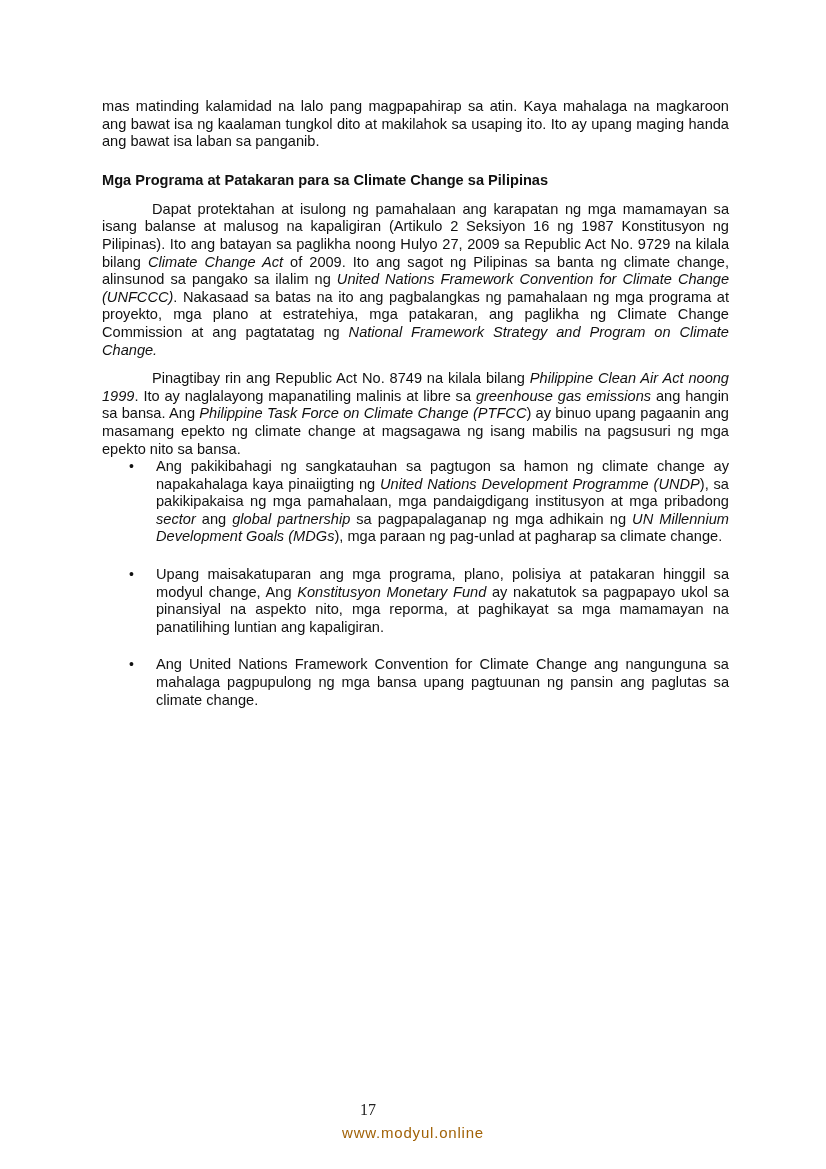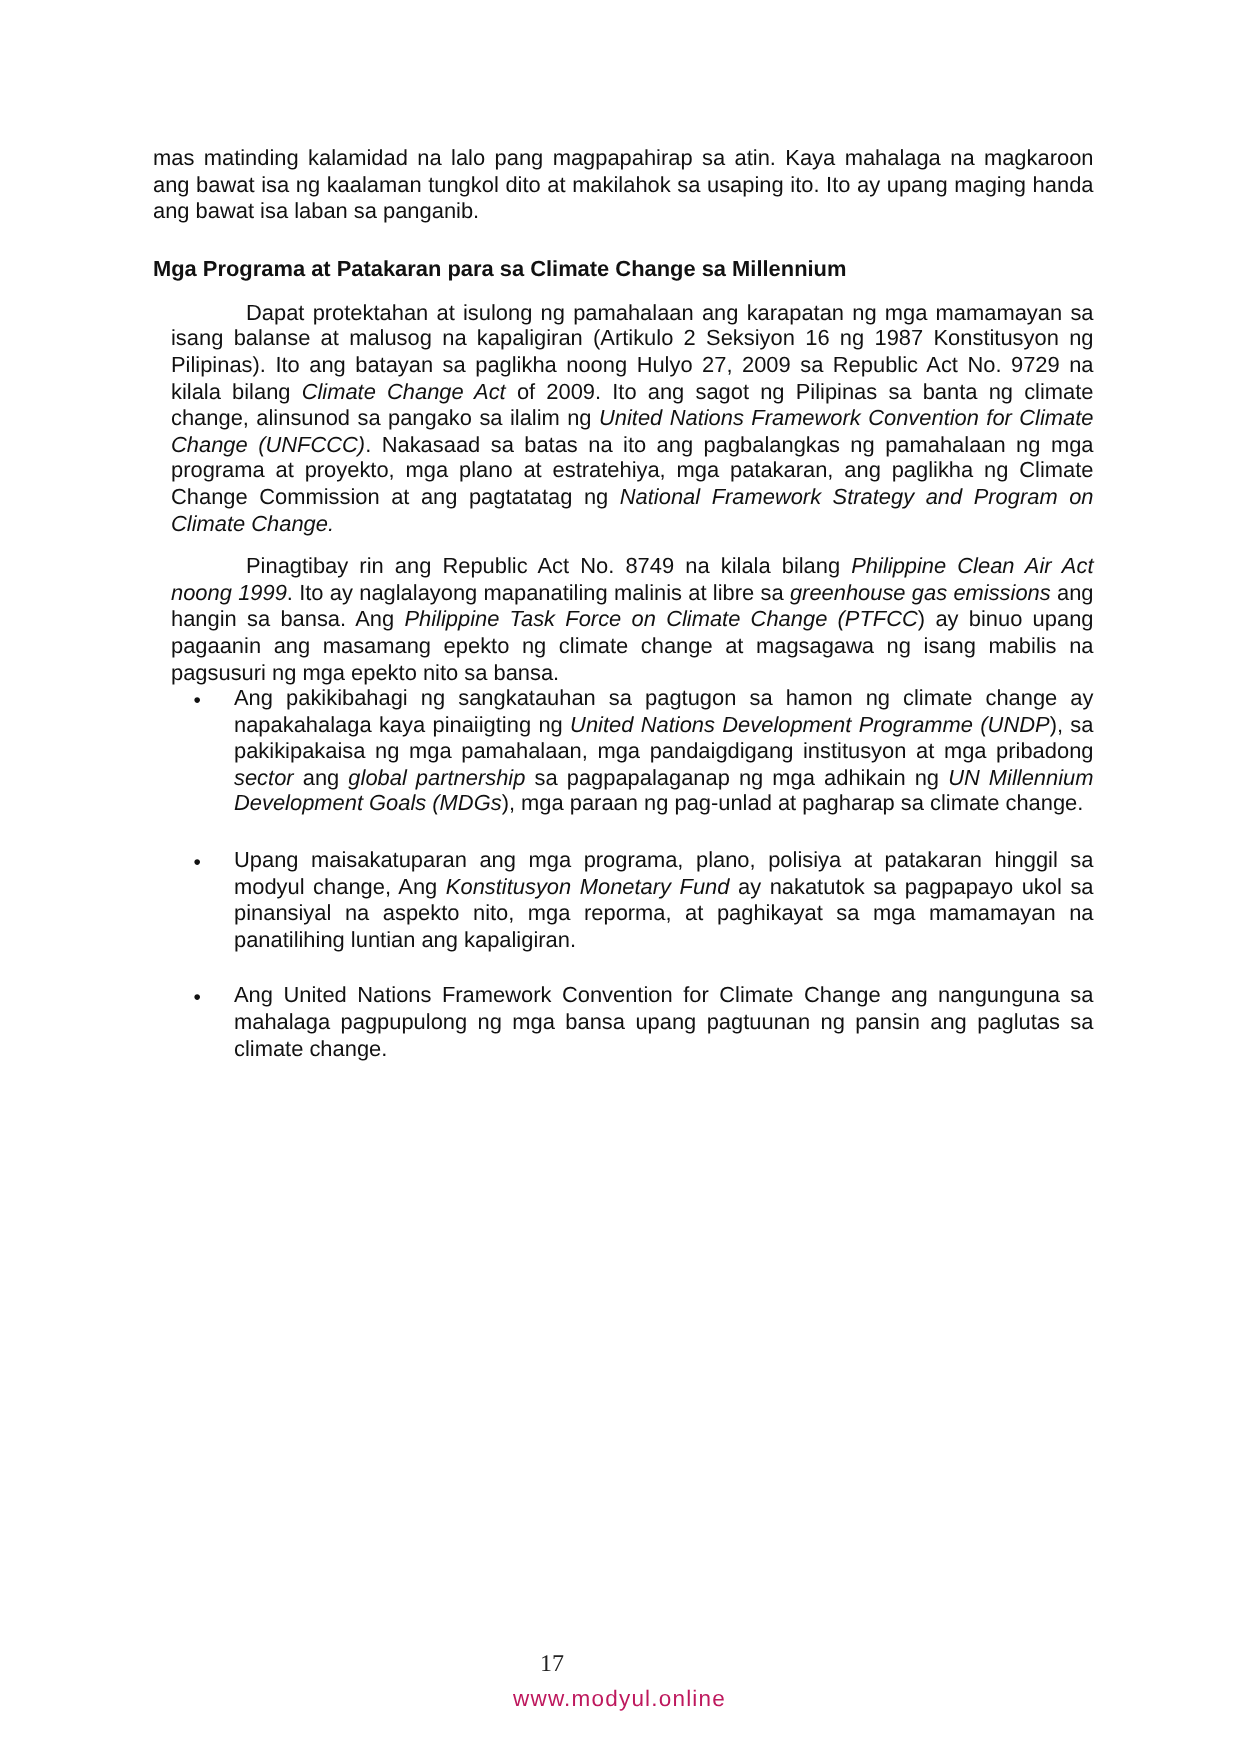--- a/index.html
+++ b/index.html
@@ -5,50 +5,50 @@
     html, body { margin: 0; padding: 0; background: #ffffff; }
     body {
       width: 826px; height: 1169px; position: relative; overflow: hidden;
       font-family: "Liberation Sans", sans-serif; color: #111111;
     }
     .page { position: absolute; left: 102px; top: 98px; width: 627px; }
     p, h2 { margin: 0; }
     .para {
       font-size: 14.6px; line-height: 17.6px; text-align: justify;
     }
-    .indent1 { text-indent: 50px; margin-left: 12px; }
+    .indent1 { text-indent: 50px; }
     .indent2 { text-indent: 46px; }
     .heading {
       font-size: 14.6px; line-height: 18px; font-weight: bold; margin-top: 20px; margin-bottom: 12px;
     }
     .gap { margin-top: 11px; }
     ul.bullets { list-style: none; margin: 0; padding: 0; }
     ul.bullets li {
       position: relative; padding-left: 54px; margin-bottom: 20px;
     }
     ul.bullets li .bullet {
       position: absolute; left: 27px; top: 0; font-size: 14px; line-height: 17.6px;
     }
     .footer-num {
       position: absolute; left: 0; width: 736px; top: 1101px; text-align: center;
       font-family: "Liberation Serif", serif; font-size: 16px; color: #222;
     }
     .footer-url {
       position: absolute; left: 0; width: 826px; top: 1124px; text-align: center;
-      font-family: "Liberation Sans", sans-serif; font-size: 15px; color: #be185d; letter-spacing: 0.8px;
+      font-family: "Liberation Sans", sans-serif; font-size: 15px; color: #a16207; letter-spacing: 0.8px;
     }
     em { font-style: italic; }
   </style>
 </head>
 <body>
 
 <div class="page">
   <p class="para">mas matinding kalamidad na lalo pang magpapahirap sa atin. Kaya mahalaga na magkaroon ang bawat isa ng kaalaman tungkol dito at makilahok sa usaping ito. Ito ay upang maging handa ang bawat isa laban sa panganib.</p>
 
-  <h2 class="heading">Mga Programa at Patakaran para sa Climate Change sa Millennium</h2>
+  <h2 class="heading">Mga Programa at Patakaran para sa Climate Change sa Pilipinas</h2>
   <p class="para indent1"><span>Dapat protektahan at isulong ng pamahalaan ang karapatan ng mga mamamayan sa isang balanse at malusog na kapaligiran (Artikulo 2 Seksiyon 16 ng 1987 Konstitusyon ng Pilipinas). Ito ang batayan sa paglikha noong Hulyo 27, 2009 sa Republic Act No. 9729 na kilala bilang </span><em>Climate Change Act</em><span> of 2009. Ito ang sagot ng Pilipinas sa banta ng climate change, alinsunod sa pangako sa ilalim ng </span><em>United Nations Framework Convention for Climate Change (UNFCCC)</em><span>. Nakasaad sa batas na ito ang pagbalangkas ng pamahalaan ng mga programa at proyekto, mga plano at estratehiya, mga patakaran, ang paglikha ng Climate Change Commission at ang pagtatatag ng </span><em>National Framework Strategy and Program on Climate Change.</em></p>
   <p class="para indent1 gap"><span>Pinagtibay rin ang Republic Act No. 8749 na kilala bilang </span><em>Philippine Clean Air Act noong 1999</em><span>. Ito ay naglalayong mapanatiling malinis at libre sa </span><em>greenhouse gas emissions</em><span> ang hangin sa bansa. Ang </span><em>Philippine Task Force on Climate Change (PTFCC</em><span>) ay binuo upang pagaanin ang masamang epekto ng climate change at magsagawa ng isang mabilis na pagsusuri ng mga epekto nito sa bansa.</span></p>
 
   <ul class="bullets">
     <li>
       <span class="bullet">•</span>
       <p class="para"><span>Ang pakikibahagi ng sangkatauhan sa pagtugon sa hamon ng climate change ay napakahalaga kaya pinaiigting ng </span><em>United Nations Development Programme (UNDP</em><span>), sa pakikipakaisa ng mga pamahalaan, mga pandaigdigang institusyon at mga pribadong </span><em>sector</em><span> ang </span><em>global partnership</em><span> sa pagpapalaganap ng mga adhikain ng </span><em>UN Millennium Development Goals (MDGs</em><span>), mga paraan ng pag-unlad at pagharap sa climate change.</span></p>
     </li>
     <li>
       <span class="bullet">•</span>

